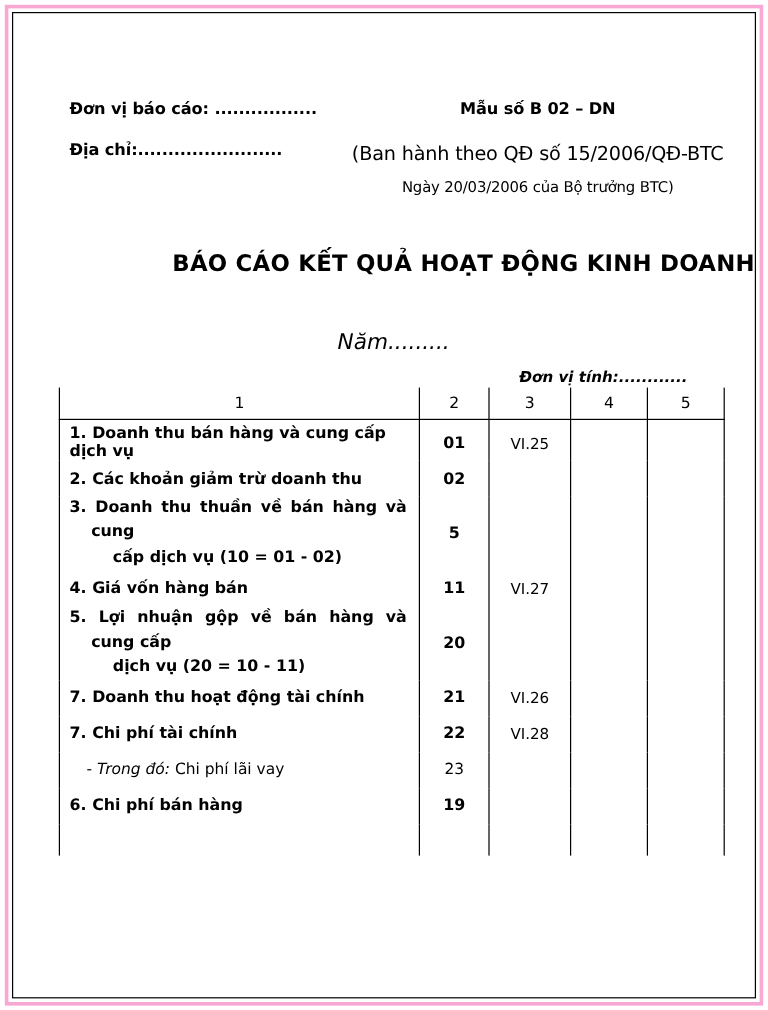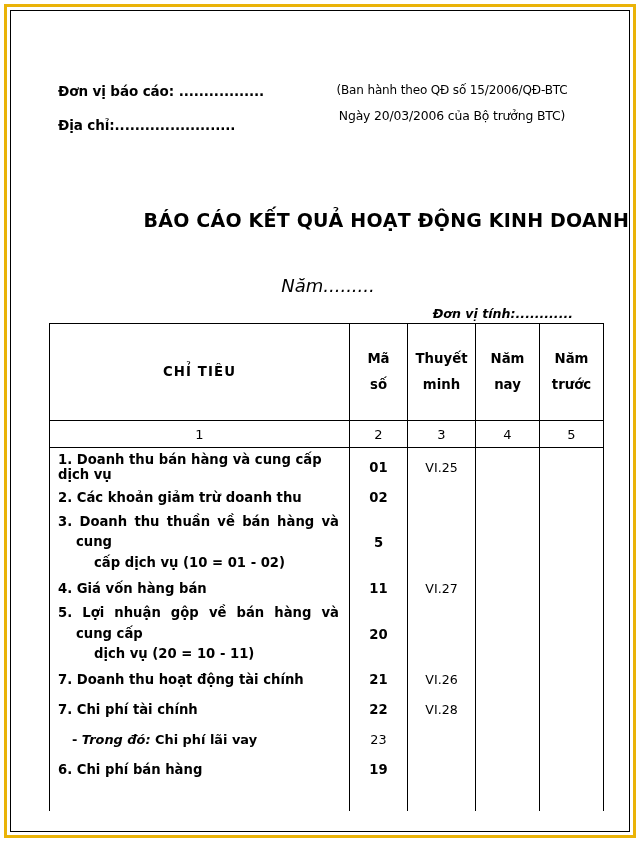--- a/index.html
+++ b/index.html
@@ -18,21 +18,21 @@
   }
 
   
   .page-frame {
     position: absolute;
     left: 4px;
     top: 4px;
     width: 632px;
     height: 834px;
     box-sizing: border-box;
-    border: 3px solid #eab308;
+    border: 3px solid #f9a8d4;
     background: #fff;
   }
   .page-frame-inner {
     position: absolute;
     left: 3px;
     top: 3px;
     right: 3px;
     bottom: 3px;
     border: 1px solid #000;
     background: #fff;
@@ -73,22 +73,23 @@
   }
   .form-code {
     font-size: 13.5px;
     font-weight: bold;
     letter-spacing: -0.1px;
   }
   .reporting-unit { margin-bottom: 0; }
   .address-line { margin-top: 18px; }
 
   .issue-line {
-    font-size: 12px;
-    font-weight: normal;
+    font-size: 16px;
+    font-weight: normal;
+    margin-top: 19px;
     letter-spacing: -0.15px;
     white-space: nowrap;
   }
   .issue-line2 {
     font-size: 12.4px;
     font-weight: normal;
     margin-top: 11px;
     letter-spacing: -0.15px;
     white-space: nowrap;
   }
@@ -209,21 +210,21 @@
     text-align: justify;
     text-align-last: left;
     padding-left: 18px;
     text-indent: -18px;
     line-height: 1.55;
     padding-right: 4px;
   }
   .ind-just .l2 { display: block; padding-left: 18px; text-indent: 0; }
 
   
-  .drow.sub td { font-weight: bold; }
+  .drow.sub td { font-weight: normal; }
   .drow.sub td.ind { padding-left: 22px; font-size: 12.9px; }
   .drow.sub td.code { font-weight: normal; font-size: 12.8px; }
   .sub-em { font-style: italic; }
   .tail td {
     height: 26px;
     border-bottom: none;
   }
 </style>
 </head>
 <body>
@@ -232,20 +233,21 @@
   <div class="page-frame-inner">
     <div class="page-body">
 
       <div class="doc-header">
         <div class="hdr-row">
           <div class="hdr-left">
             <div class="reporting-unit">Đơn vị báo cáo: .................</div>
             <div class="address-line">Địa chỉ:........................</div>
           </div>
           <div class="hdr-right">
+            <div class="form-code">Mẫu số B 02 – DN</div>
             <div class="issue-line">(Ban hành theo QĐ số 15/2006/QĐ-BTC</div>
             <div class="issue-line2">Ngày 20/03/2006 của Bộ trưởng BTC)</div>
           </div>
         </div>
       </div>
 
       <div class="doc-title">BÁO CÁO KẾT QUẢ HOẠT ĐỘNG KINH DOANH</div>
 
       <div class="doc-year">Năm.........</div>
 
@@ -255,41 +257,20 @@
         <table class="report">
           <colgroup>
             <col class="c-ind">
             <col class="c-code">
             <col class="c-note">
             <col class="c-cur">
             <col class="c-prev">
           </colgroup>
 
           <thead>
-            <tr class="hrow">
-              <th>
-                <span class="th-indicator">CHỈ TIÊU</span>
-              </th>
-              <th>
-                <span class="th-stack">Mã</span>
-                <span class="th-stack">số</span>
-              </th>
-              <th>
-                <span class="th-stack">Thuyết</span>
-                <span class="th-stack">minh</span>
-              </th>
-              <th>
-                <span class="th-stack">Năm</span>
-                <span class="th-stack">nay</span>
-              </th>
-              <th>
-                <span class="th-stack">Năm</span>
-                <span class="th-stack">trước</span>
-              </th>
-            </tr>
 
             <tr class="numrow">
               <td>1</td>
               <td>2</td>
               <td>3</td>
               <td>4</td>
               <td>5</td>
             </tr>
           </thead>
 

